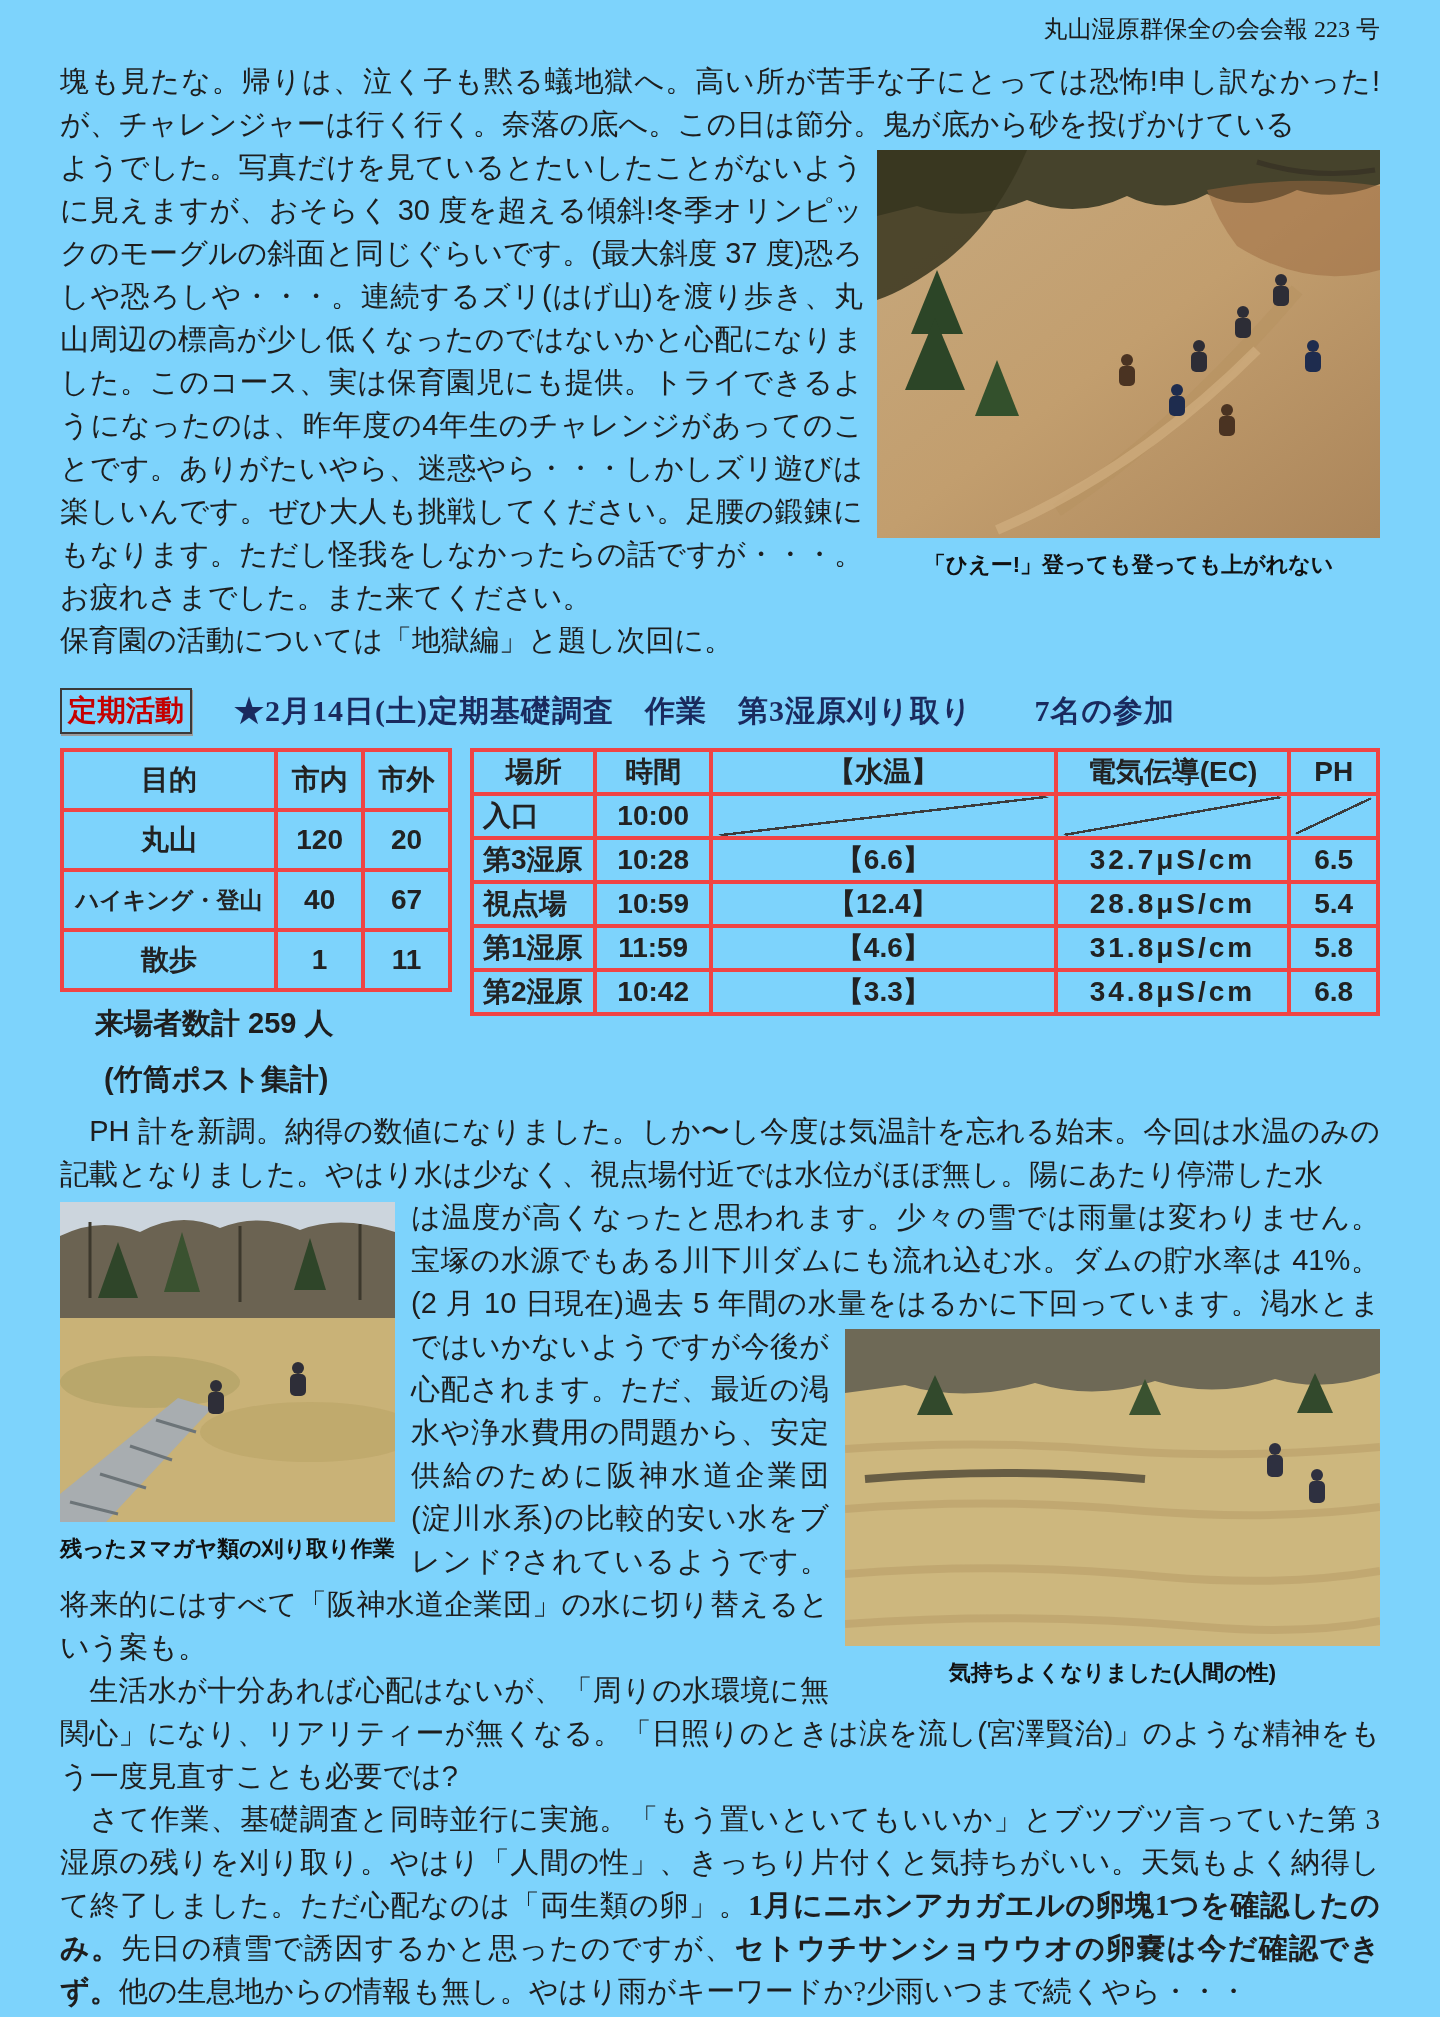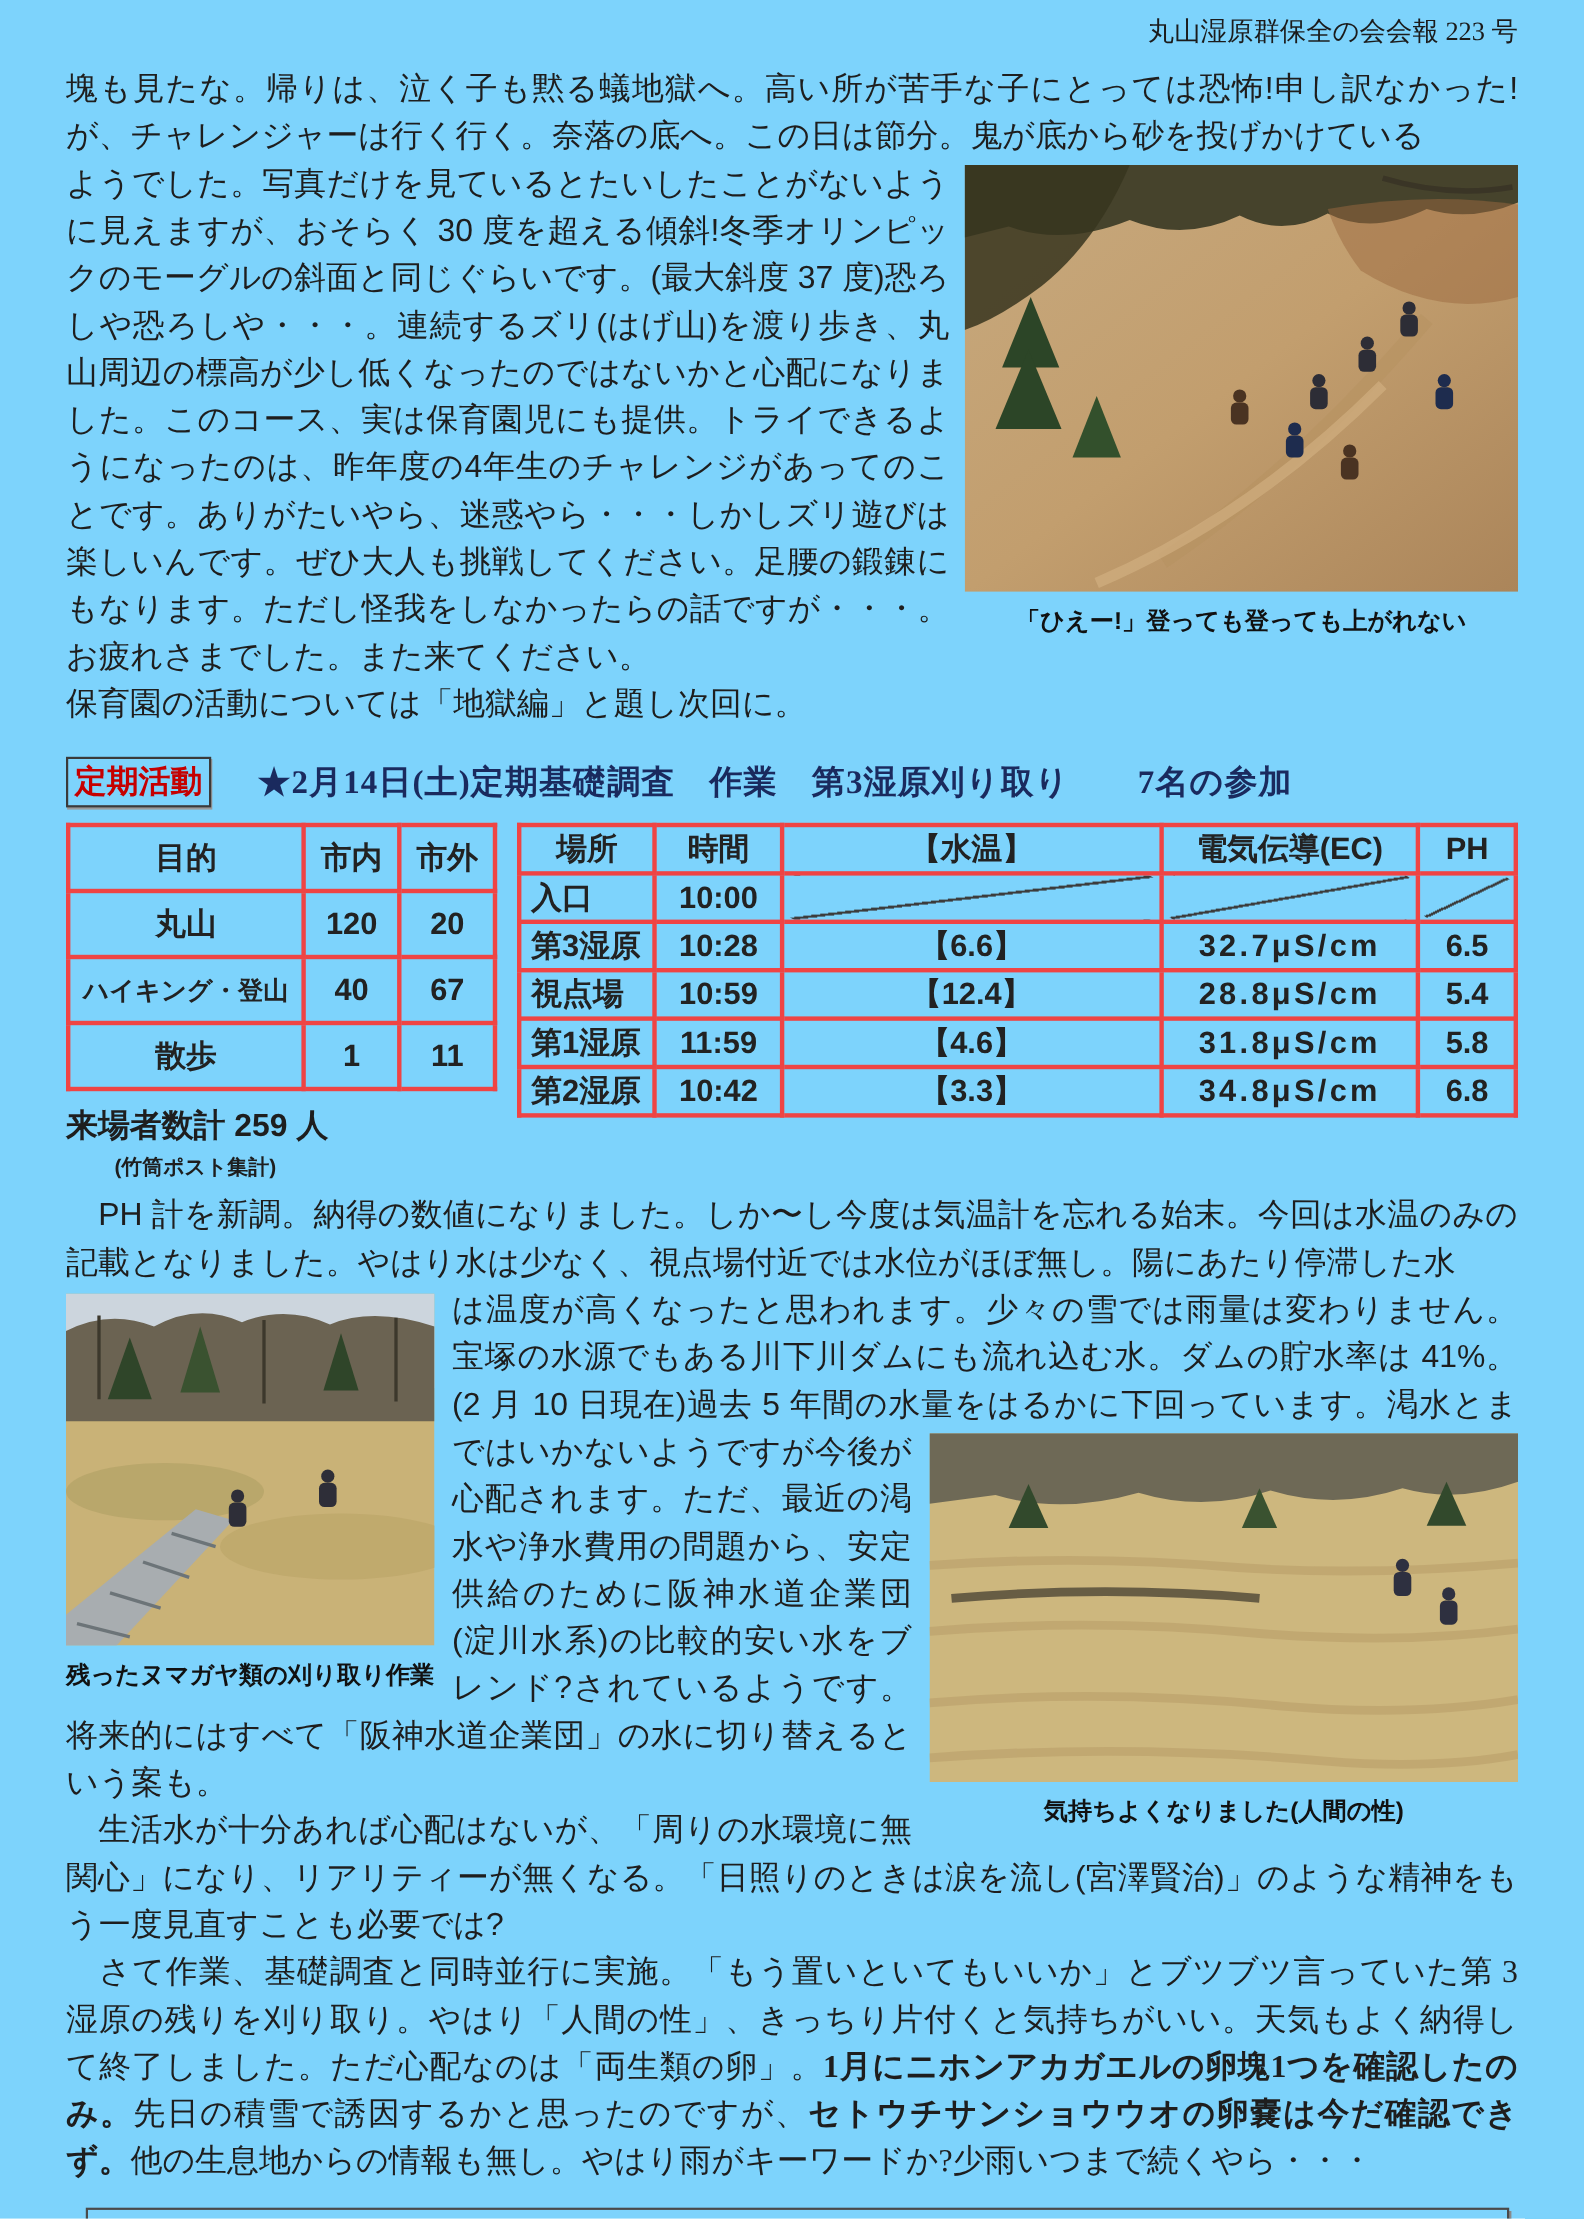--- a/index.html
+++ b/index.html
@@ -33,22 +33,22 @@
   .visitors .smalltxt{font-size:23px;}
   .survey th,.survey td{height:40px;border-radius:19px;}
   .survey .c1{width:113px;text-align:left;padding-left:9px;}
   .survey .c2{width:113px;}
   .survey .c3{width:348px;}
   .survey .c4{width:232px;letter-spacing:3px;}
   .survey .c5{width:86px;}
   .diag{background:linear-gradient(to bottom right,
         transparent calc(50% - 1.2px),#3c3c3c calc(50% - 1.2px),
         #3c3c3c calc(50% + 1.2px),transparent calc(50% + 1.2px));}
-  .total-line{font-size:29px;font-weight:bold;margin-top:12px;}
-  .total-note{font-size:19px;font-weight:bold;margin-top:4px;padding-left:44px;}
+  .total-line{font-size:29px;font-weight:bold;margin-top:12px;margin-left:35px;}
+  .total-note{font-size:29px;font-weight:bold;margin-top:16px;padding-left:44px;}
   .clearfix{clear:both;font-family:Liberation Serif, serif;}
   .footer-box{clear:both;margin:20px 8px 0 18px;border:2px solid #4a4a4a;
               box-shadow:2px 3px 0 #8a8a8a;padding:8px 12px;color:#1a2a5e;
               font-weight:bold;font-size:28px;text-align:center;letter-spacing:1px;}
 </style>
 </head>
 <body>
 
 <div class="page">
   <div class="content">

